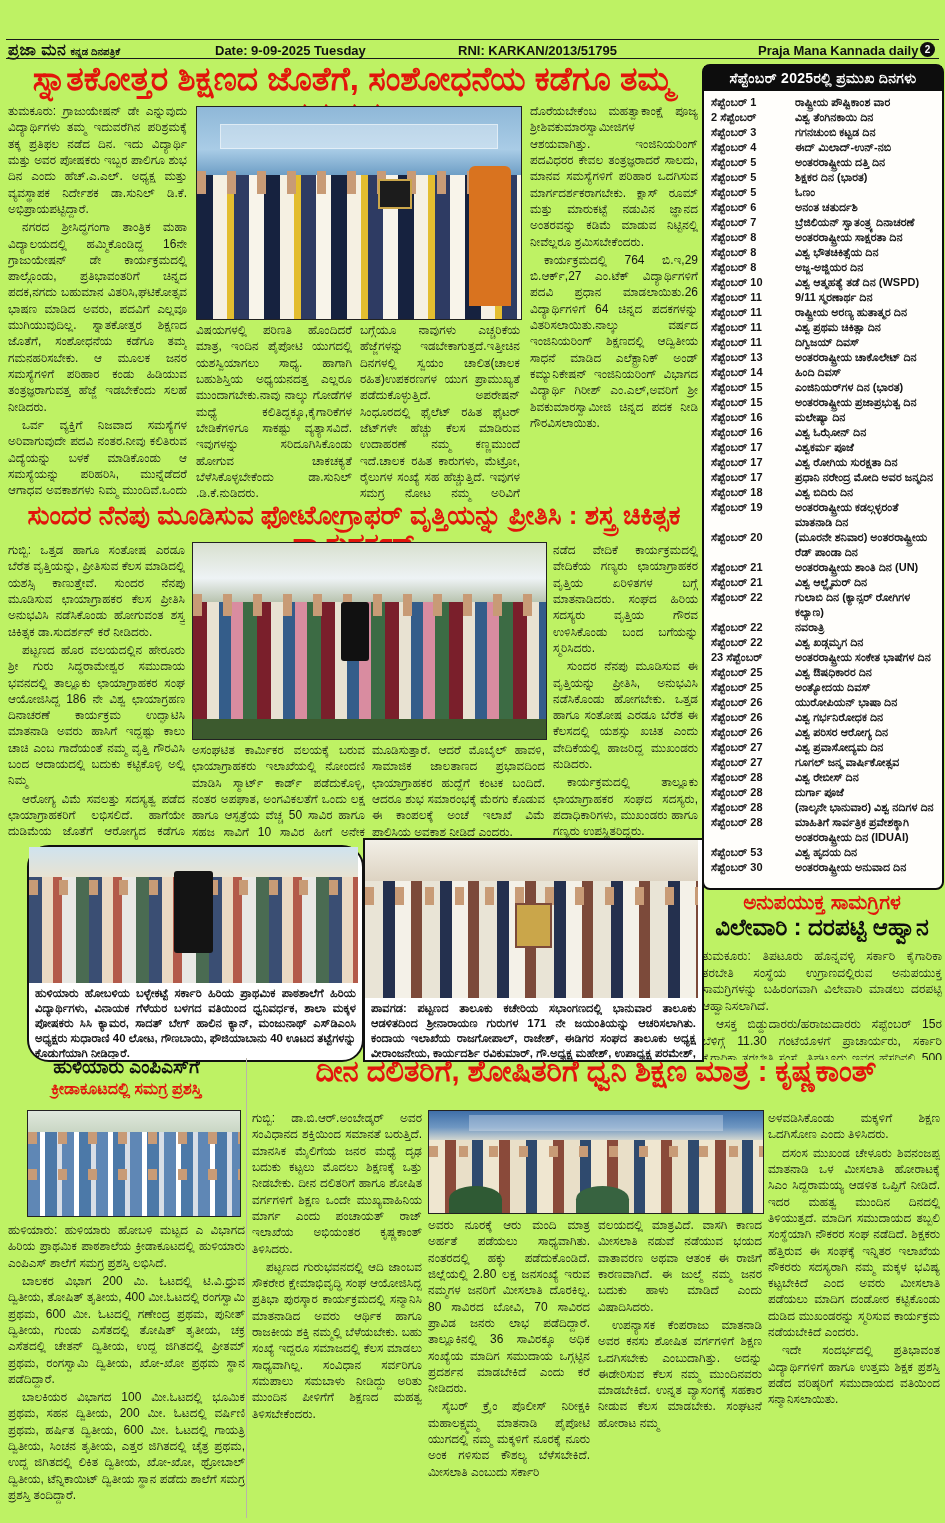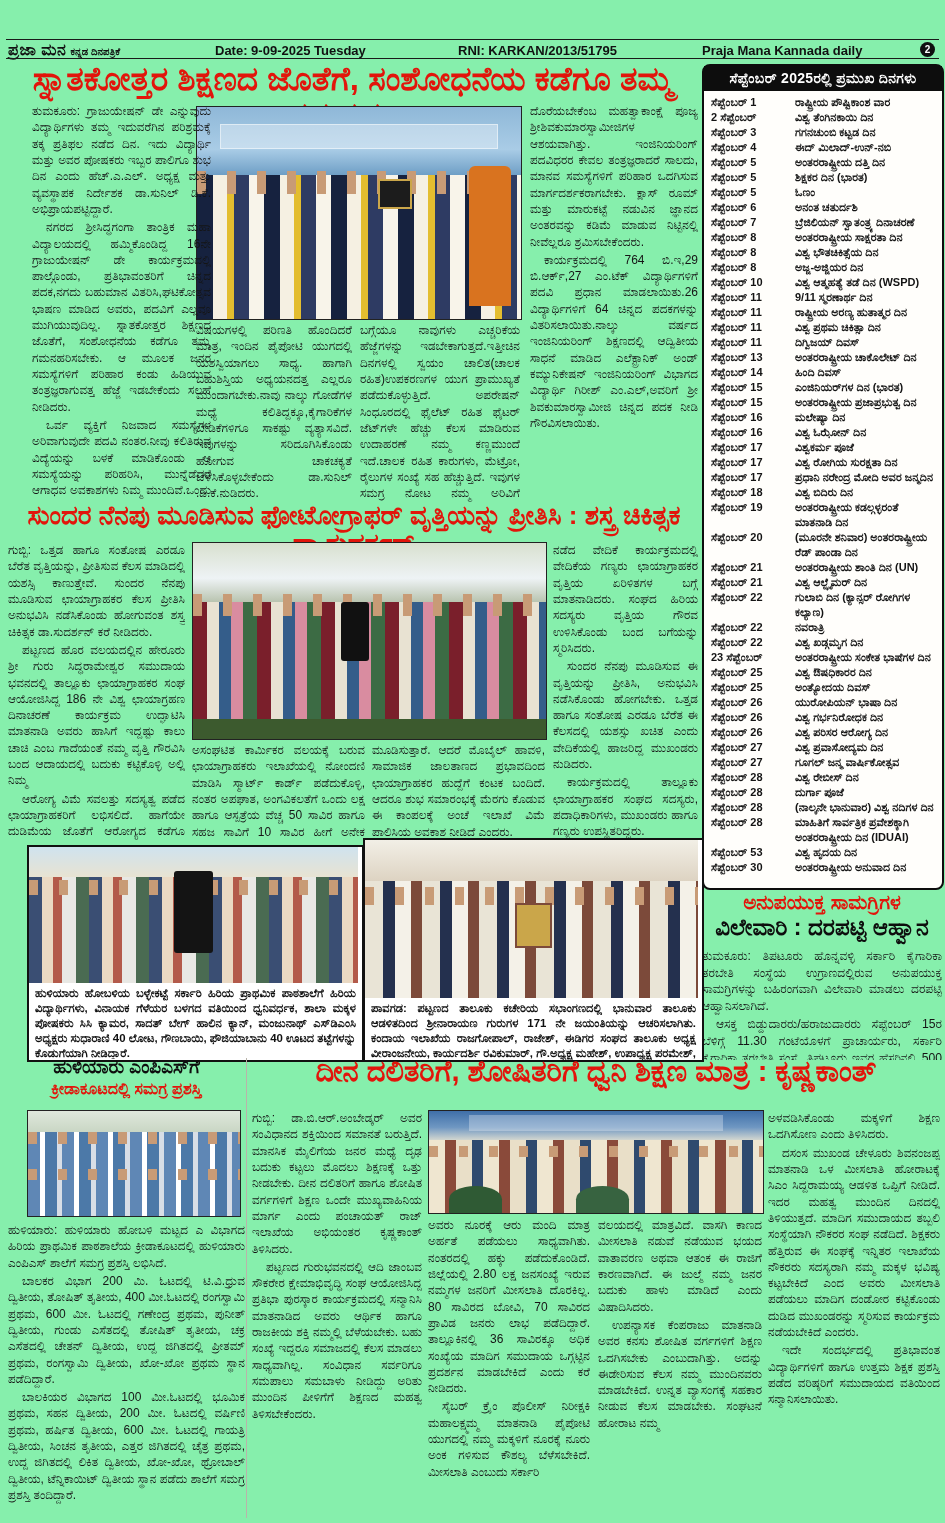--- a/index.html
+++ b/index.html
@@ -1,16 +1,16 @@
 <!DOCTYPE html>
 <html><head>
 <meta charset="utf-8">
 <style>
   html,body{margin:0;padding:0;background:#e8e8e4;}
-  .page{position:relative;width:945px;height:1523px;background:#86efac;margin:0 auto;
+  .page{position:relative;width:945px;height:1523px;background:#bef264;margin:0 auto;
         font-family:"Liberation Sans", sans-serif;color:#111;overflow:hidden;}
   .rule{position:absolute;left:6px;right:6px;height:1px;background:#1a1a1a;}
   
   .mast-item{position:absolute;font-weight:bold;font-size:13px;white-space:nowrap;}
   .logo-main{font-size:16px;font-weight:bold;letter-spacing:.5px;}
   .logo-sub{font-size:10px;font-weight:bold;margin-left:4px;}
   .page-badge{position:absolute;width:15px;height:15px;border-radius:50%;background:#101010;color:#fff;
       font-size:10px;font-weight:bold;display:flex;align-items:center;justify-content:center;}
   
   .hl{position:absolute;font-weight:bold;text-align:center;line-height:1.08;}
@@ -66,34 +66,34 @@
 <body>
 
 <div class="page">
 
   <div class="rule" style="top:39px;"></div>
   <div class="mast-item" style="left:8px;top:41px;">
     <span class="logo-main">ಪ್ರಜಾ ಮನ</span><span class="logo-sub">ಕನ್ನಡ ದಿನಪತ್ರಿಕೆ</span>
   </div>
   <div class="mast-item" style="left:215px;top:43px;">Date: 9-09-2025 Tuesday</div>
   <div class="mast-item" style="left:458px;top:43px;">RNI: KARKAN/2013/51795</div>
-  <div class="mast-item" style="left:702px;top:43px;">Praja Mana Kannada daily</div>
+  <div class="mast-item" style="left:758px;top:43px;">Praja Mana Kannada daily</div>
   <div class="page-badge" style="left:920px;top:42px;">2</div>
   <div class="rule" style="top:58px;"></div>
 
   <div class="hl hl-red" style="left:8px;top:61px;width:690px;font-size:33px;">ಸ್ನಾತಕೋತ್ತರ ಶಿಕ್ಷಣದ ಜೊತೆಗೆ, ಸಂಶೋಧನೆಯ ಕಡೆಗೂ ತಮ್ಮ ಗಮನಹರಿಸಿ</div>
 
   <div class="photo p1" style="left:196px;top:106px;width:324px;height:212px;">
     <div class="accent" style="top:8%;left:7%;right:7%;height:11%;background:rgba(255,255,255,.35);border:1px solid rgba(255,255,255,.5);"></div>
     <div class="heads" style="top:30%;"></div>
     <div class="accent" style="top:28%;right:3%;width:13%;bottom:6%;background:#d9731f;border-radius:6px 6px 0 0;"></div>
     <div class="accent" style="top:34%;left:56%;width:9%;height:12%;background:#1c1c1c;border:2px solid #caa64a;"></div>
   </div>
 
-  <div class="col" style="left:8px;top:103px;width:179px;height:400px;margin-left:24px;">
+  <div class="col" style="left:8px;top:103px;width:179px;height:400px;">
       <p class="para">ತುಮಕೂರು: ಗ್ರಾಜುಯೇಷನ್ ಡೇ ಎನ್ನುವುದು ವಿದ್ಯಾರ್ಥಿಗಳು ತಮ್ಮ ಇದುವರೆಗಿನ ಪರಿಶ್ರಮಕ್ಕೆ ತಕ್ಕ ಪ್ರತಿಫಲ ನಡೆದ ದಿನ. ಇದು ವಿದ್ಯಾರ್ಥಿ ಮತ್ತು ಅವರ ಪೋಷಕರು ಇಬ್ಬರ ಪಾಲಿಗೂ ಶುಭ ದಿನ ಎಂದು ಹೆಚ್.ಎ.ಎಲ್. ಅಧ್ಯಕ್ಷ ಮತ್ತು ವ್ಯವಸ್ಥಾಪಕ ನಿರ್ದೇಶಕ ಡಾ.ಸುನಿಲ್ ಡಿ.ಕೆ. ಅಭಿಪ್ರಾಯಪಟ್ಟಿದ್ದಾರೆ.</p>
       <p class="para">ನಗರದ ಶ್ರೀಸಿದ್ಧಗಂಗಾ ತಾಂತ್ರಿಕ ಮಹಾ ವಿದ್ಯಾಲಯದಲ್ಲಿ ಹಮ್ಮಿಕೊಂಡಿದ್ದ 16ನೇ ಗ್ರಾಜುಯೇಷನ್ ಡೇ ಕಾರ್ಯಕ್ರಮದಲ್ಲಿ ಪಾಲ್ಗೊಂಡು, ಪ್ರತಿಭಾವಂತರಿಗೆ ಚಿನ್ನದ ಪದಕ,ನಗದು ಬಹುಮಾನ ವಿತರಿಸಿ,ಘಟಿಕೋತ್ಸವ ಭಾಷಣ ಮಾಡಿದ ಅವರು, ಪದವಿಗೆ ಎಲ್ಲವೂ ಮುಗಿಯುವುದಿಲ್ಲ. ಸ್ನಾತಕೋತ್ತರ ಶಿಕ್ಷಣದ ಜೊತೆಗೆ, ಸಂಶೋಧನೆಯ ಕಡೆಗೂ ತಮ್ಮ ಗಮನಹರಿಸಬೇಕು. ಆ ಮೂಲಕ ಜನರ ಸಮಸ್ಯೆಗಳಿಗೆ ಪರಿಹಾರ ಕಂಡು ಹಿಡಿಯುವ ತಂತ್ರಜ್ಞರಾಗುವತ್ತ ಹೆಜ್ಜೆ ಇಡಬೇಕೆಂದು ಸಲಹೆ ನೀಡಿದರು.</p>
       <p class="para">ಒರ್ವ ವ್ಯಕ್ತಿಗೆ ನಿಜವಾದ ಸಮಸ್ಯೆಗಳ ಅರಿವಾಗುವುದೇ ಪದವಿ ನಂತರ.ನೀವು ಕಲಿತಿರುವ ವಿದ್ಯೆಯನ್ನು ಬಳಕೆ ಮಾಡಿಕೊಂಡು ಆ ಸಮಸ್ಯೆಯನ್ನು ಪರಿಹರಿಸಿ, ಮುನ್ನೆಡೆದರೆ ಆಗಾಧವ ಅವಕಾಶಗಳು ನಿಮ್ಮ ಮುಂದಿವೆ.ಒಂದು ಹೆಲಿಕ್ಯಾಪ್ಟರ್ ತಯಾರಾಗಲು ಹೇಗೆ ಹಲವರು ಪರಿಶ್ರಮ ಬೇಕೋ, ಅದೇ ರೀತಿ,ಹತ್ತಾರು</p>
     </div>
   <div class="col" style="left:196px;top:322px;width:156px;height:180px;">
       <p class="para">ವಿಷಯಗಳಲ್ಲಿ ಪರಿಣತಿ ಹೊಂದಿದರೆ ಮಾತ್ರ, ಇಂದಿನ ಪೈಪೋಟಿ ಯುಗದಲ್ಲಿ ಯಶಸ್ವಿಯಾಗಲು ಸಾಧ್ಯ. ಹಾಗಾಗಿ ಬಹುಶಿಸ್ತಿಯ ಅಧ್ಯಯನದತ್ತ ಎಲ್ಲರೂ ಮುಂದಾಗಬೇಕು.ನಾವು ನಾಲ್ಕು ಗೋಡೆಗಳ ಮಧ್ಯೆ ಕಲಿತಿದ್ದಕ್ಕೂ,ಕೈಗಾರಿಕೆಗಳ ಬೇಡಿಕೆಗಳಿಗೂ ಸಾಕಷ್ಟು ವ್ಯತ್ಯಾಸವಿದೆ. ಇವುಗಳನ್ನು ಸರಿದೂಗಿಸಿಕೊಂಡು ಹೋಗುವ ಚಾಕಚಕ್ಯತೆ ಬೆಳೆಸಿಕೊಳ್ಳಬೇಕೆಂದು ಡಾ.ಸುನಿಲ್ .ಡಿ.ಕೆ.ನುಡಿದರು.</p>
     </div>
   <div class="col" style="left:360px;top:322px;width:160px;height:180px;">
       <p class="para">ಬಗ್ಗೆಯೂ ನಾವುಗಳು ಎಚ್ಚರಿಕೆಯ ಹೆಜ್ಜೆಗಳನ್ನು ಇಡಬೇಕಾಗುತ್ತದೆ.ಇತ್ತೀಚಿನ ದಿನಗಳಲ್ಲಿ ಸ್ವಯಂ ಚಾಲಿತ(ಚಾಲಕ ರಹಿತ)ಉಪಕರಣಗಳ ಯುಗ ಪ್ರಾಮುಖ್ಯತೆ ಪಡೆದುಕೊಳ್ಳುತ್ತಿದೆ. ಅಪರೇಷನ್ ಸಿಂಧೂರದಲ್ಲಿ ಫೈಲೆಟ್ ರಹಿತ ಫೈಟರ್ ಜೆಟ್‌ಗಳೇ ಹೆಚ್ಚು ಕೆಲಸ ಮಾಡಿರುವ ಉದಾಹರಣೆ ನಮ್ಮ ಕಣ್ಣಮುಂದೆ ಇದೆ.ಚಾಲಕ ರಹಿತ ಕಾರುಗಳು, ಮೆಟ್ರೋ, ರೈಲುಗಳ ಸಂಖ್ಯೆ ಸಹ ಹೆಚ್ಚುತ್ತಿದೆ. ಇವುಗಳ ಸಮಗ್ರ ನೋಟ ನಮ್ಮ ಅರಿವಿಗೆ ಇರಬೇಕು.ನಿಮಗೆ ಇಷ್ಟಪಟ್ಟ ಕ್ಷೇತ್ರದಲ್ಲಿ ಮುಂದುವರೆಯಿರಿ ಎಂದು ಕಿವಿ ಮಾತು ಹೇಳಿದರು.</p>
     </div>
@@ -318,21 +318,21 @@
     </div>
   <div class="col" style="left:372px;top:742px;width:173px;height:96px;">
       <p class="para">ಮೂಡಿಸುತ್ತಾರೆ. ಆದರೆ ಮೊಬೈಲ್ ಹಾವಳಿ, ಸಾಮಾಜಿಕ ಜಾಲತಾಣದ ಪ್ರಭಾವದಿಂದ ಛಾಯಾಗ್ರಾಹಕರ ಹುದ್ದೆಗೆ ಕಂಟಕ ಬಂದಿದೆ. ಆದರೂ ಶುಭ ಸಮಾರಂಭಕ್ಕೆ ಮೆರಗು ಕೊಡುವ ಈ ಕಾಂಪಲಕ್ಕೆ ಅಂಚೆ ಇಲಾಖೆ ವಿಮೆ ಪಾಲಿಸಿಯ ಅವಕಾಶ ನೀಡಿದೆ ಎಂದರು.</p>
     </div>
   <div class="col" style="left:553px;top:542px;width:145px;height:508px;">
       <p class="para">ನಡೆದ ವೇದಿಕೆ ಕಾರ್ಯಕ್ರಮದಲ್ಲಿ ವೇದಿಕೆಯ ಗಣ್ಯರು ಛಾಯಾಗ್ರಾಹಕರ ವೃತ್ತಿಯ ಏರಿಳಿತಗಳ ಬಗ್ಗೆ ಮಾತನಾಡಿದರು. ಸಂಘದ ಹಿರಿಯ ಸದಸ್ಯರು ವೃತ್ತಿಯ ಗೌರವ ಉಳಿಸಿಕೊಂಡು ಬಂದ ಬಗೆಯನ್ನು ಸ್ಮರಿಸಿದರು.</p>
       <p class="para">ಸುಂದರ ನೆನಪು ಮೂಡಿಸುವ ಈ ವೃತ್ತಿಯನ್ನು ಪ್ರೀತಿಸಿ, ಅನುಭವಿಸಿ ನಡೆಸಿಕೊಂಡು ಹೋಗಬೇಕು. ಒತ್ತಡ ಹಾಗೂ ಸಂತೋಷ ಎರಡೂ ಬೆರೆತ ಈ ಕೆಲಸದಲ್ಲಿ ಯಶಸ್ಸು ಖಚಿತ ಎಂದು ವೇದಿಕೆಯಲ್ಲಿ ಹಾಜರಿದ್ದ ಮುಖಂಡರು ನುಡಿದರು.</p>
       <p class="para">ಕಾರ್ಯಕ್ರಮದಲ್ಲಿ ತಾಲ್ಲೂಕು ಛಾಯಾಗ್ರಾಹಕರ ಸಂಘದ ಸದಸ್ಯರು, ಪದಾಧಿಕಾರಿಗಳು, ಮುಖಂಡರು ಹಾಗೂ ಗಣ್ಯರು ಉಪಸ್ಥಿತರಿದ್ದರು.</p>
     </div>
 
-  <div class="photo-box" style="left:27px;top:845px;width:333px;height:213px;">
+  <div class="photo-box" style="left:27px;top:845px;width:333px;height:213px;border-radius:22px;">
     <div class="photo p3" style="left:0;top:0;width:329px;height:136px;border:none;">
       <div class="heads" style="top:24%;"></div>
       <div class="accent" style="top:18%;left:44%;width:12%;height:60%;background:#141414;border-radius:3px;"></div>
     </div>
     <div class="caption" style="left:0;top:136px;width:321px;height:70px;">ಹುಳಿಯಾರು ಹೋಬಳಿಯ ಬಳ್ಳೇಕಟ್ಟೆ ಸರ್ಕಾರಿ ಹಿರಿಯ ಪ್ರಾಥಮಿಕ ಪಾಠಶಾಲೆಗೆ ಹಿರಿಯ ವಿದ್ಯಾರ್ಥಿಗಳು, ವಿನಾಯಕ ಗೆಳೆಯರ ಬಳಗದ ವತಿಯಿಂದ ಧ್ವನಿವರ್ಧಕ, ಶಾಲಾ ಮಕ್ಕಳ ಪೋಷಕರು ಸಿಸಿ ಕ್ಯಾಮರ, ಸಾದತ್ ಬೇಗ್ ಹಾಲಿನ ಕ್ಯಾನ್, ಮಂಜುನಾಥ್ ಎಸ್‌ಡಿಎಂಸಿ ಅಧ್ಯಕ್ಷರು ಸುಧಾರಾಣಿ 40 ಲೋಟ, ಗೌಣಬಾಯಿ, ಫೌಜಿಯಾಬಾನು 40 ಊಟದ ತಟ್ಟೆಗಳನ್ನು ಕೊಡುಗೆಯಾಗಿ ನೀಡಿದ್ದಾರೆ.</div>
   </div>
 
   <div class="photo-box" style="left:363px;top:838px;width:337px;height:220px;">
     <div class="photo p4" style="left:0;top:0;width:333px;height:158px;border:none;">
       <div class="heads" style="top:30%;"></div>

